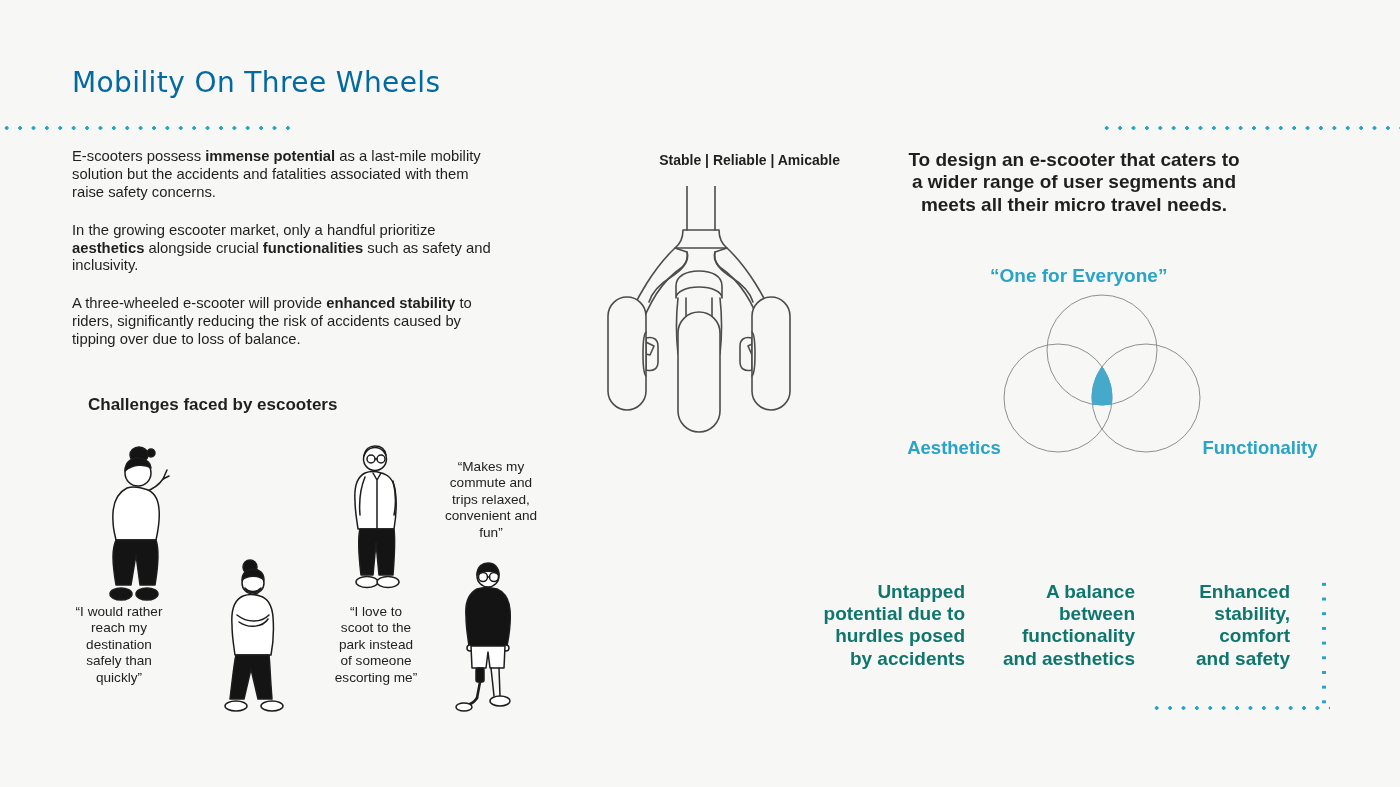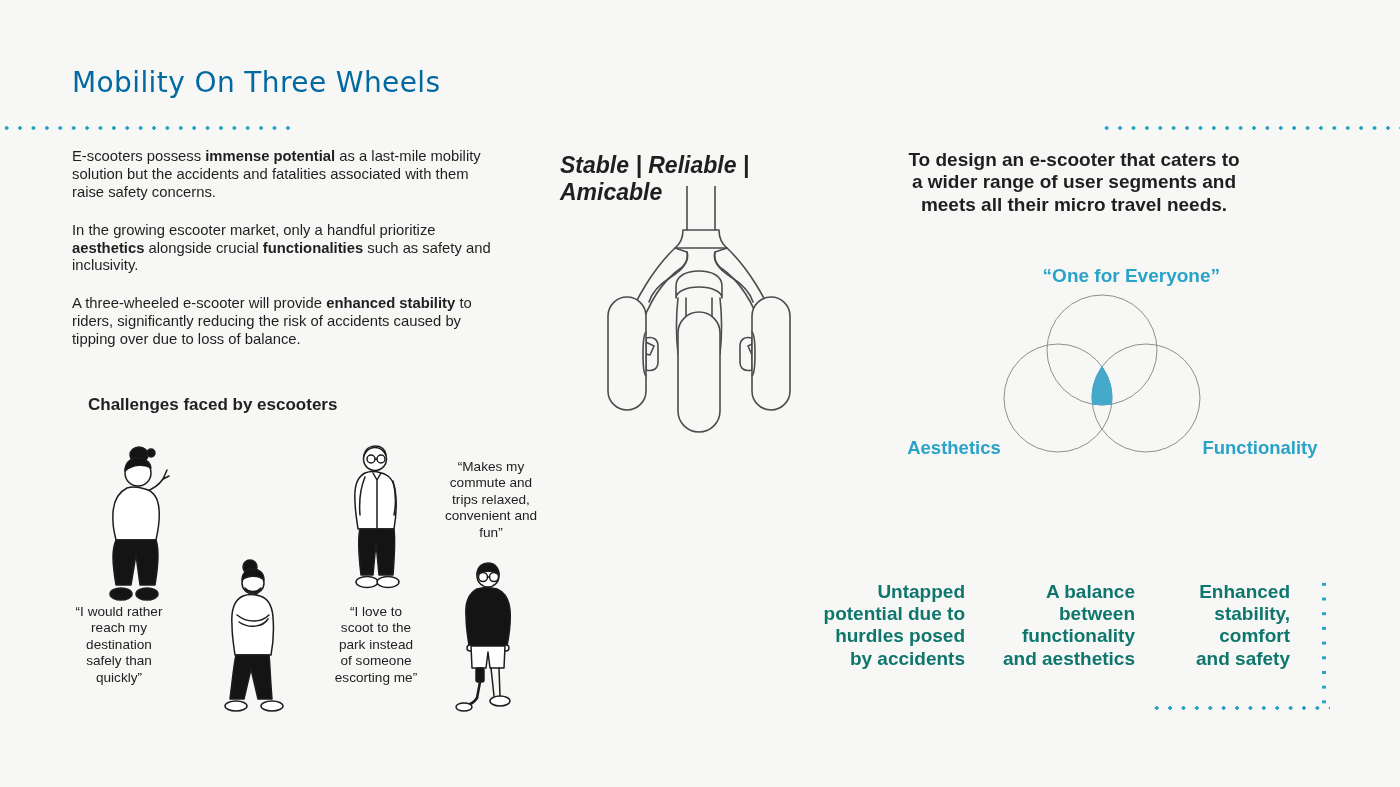--- a/index.html
+++ b/index.html
@@ -31,23 +31,23 @@
     background-image:radial-gradient(circle 2px at 50% 50%, var(--accent) 96%, transparent 100%);
     background-size:4px 14.7px;background-repeat:repeat-y;
   }
   .intro p{margin:0 0 20px;font-size:14.8px;line-height:1.21;}
   .intro .bold{font-weight:700;}
   .sec-heading{font-weight:700;font-size:17px;}
   .quote{
     font-size:13.6px;line-height:1.21;text-align:center;
     white-space:pre-line;color:#222;
   }
-  .center-heading{font-weight:700;font-size:23px;text-align:left;font-style:italic;}
+  .center-heading{font-weight:700;font-size:14px;text-align:right;}
   .goal-statement{font-weight:700;font-size:19px;line-height:1.18;text-align:center;white-space:pre-line;}
-  .tagline{font-weight:700;font-size:19px;text-align:right;color:var(--accent);}
+  .tagline{font-weight:700;font-size:19px;text-align:left;color:var(--accent);}
   .venn-label{font-weight:700;font-size:18.5px;color:var(--accent);text-align:center;}
   .stmt{font-weight:700;font-size:19px;line-height:1.17;text-align:right;white-space:pre-line;color:#0f766e;}
   svg{display:block;}
 </style>
 </head>
 <body>
 
 <div class="slide">
 
   <div class="abs page-title" style="left:72px;top:66px;">Mobility On Three Wheels</div>

